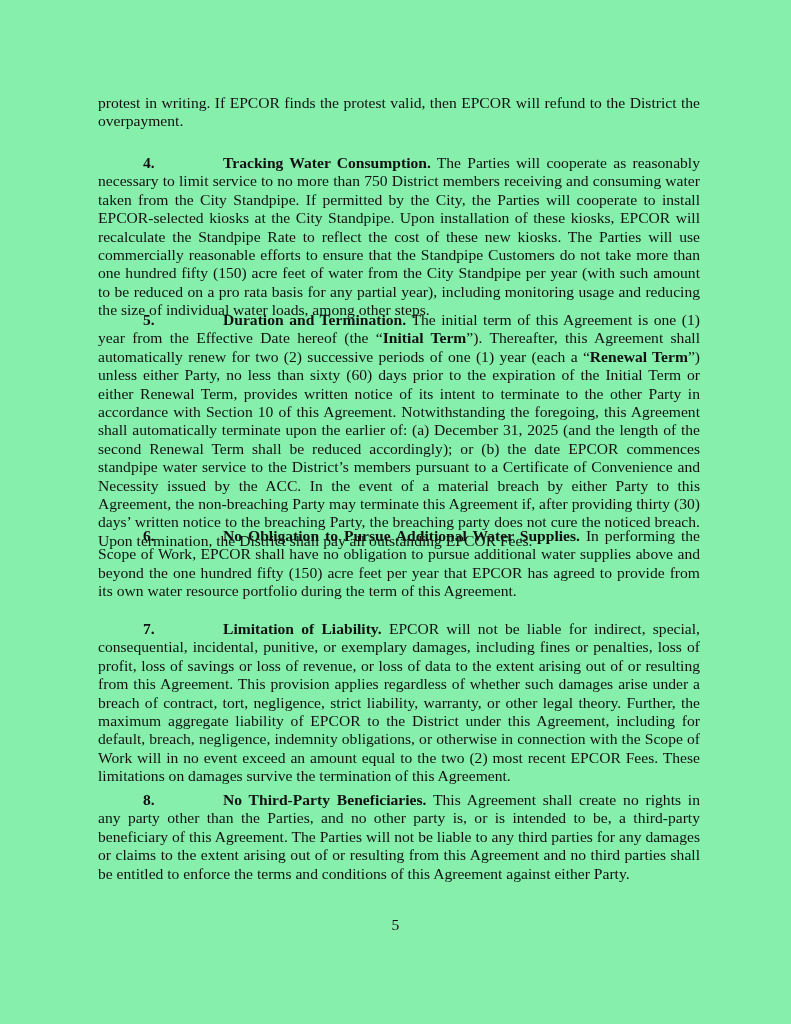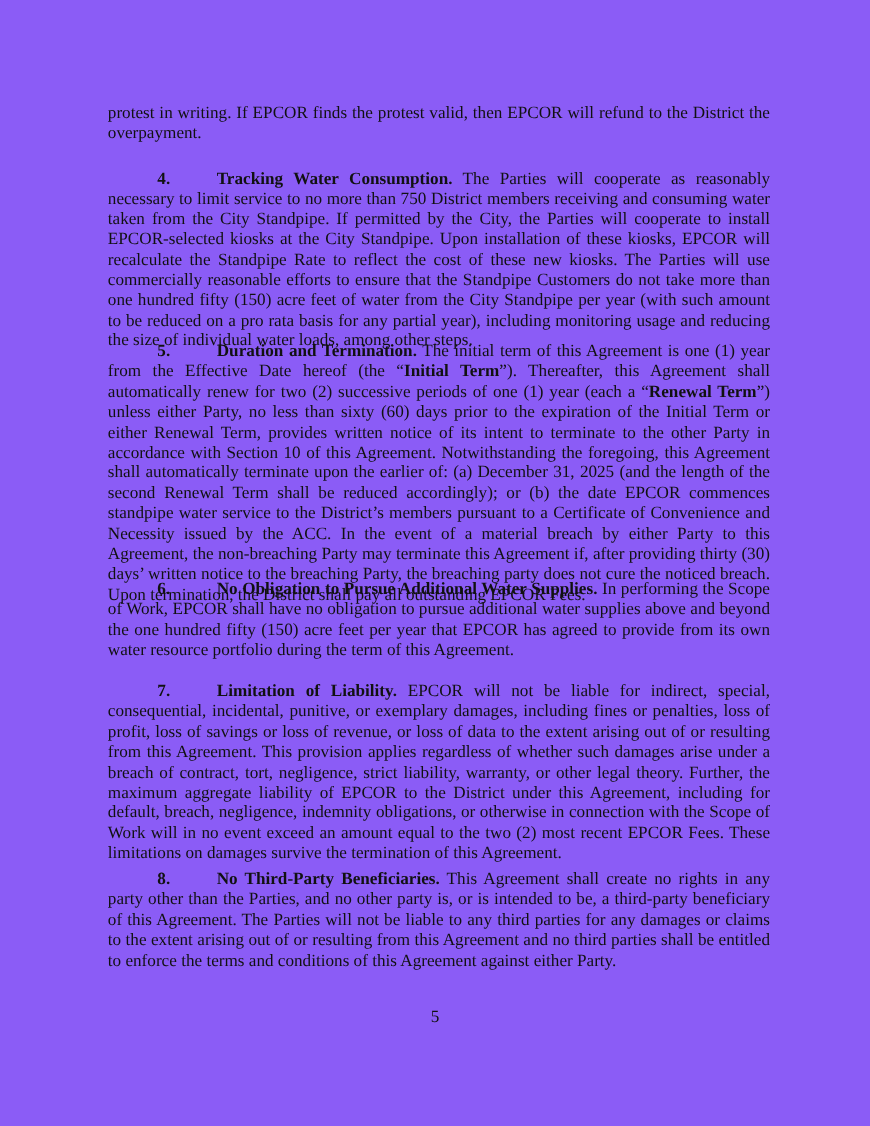--- a/index.html
+++ b/index.html
@@ -1,31 +1,31 @@
 <!DOCTYPE html>
 <html><head>
 <meta charset="utf-8">
 <style>
   html, body { margin: 0; padding: 0; background: #ffffff; }
   body { width: 791px; height: 1024px; position: relative; overflow: hidden; }
-  .page { position: absolute; left: 0; top: 0; width: 791px; height: 1024px; background: #8b5cf6; }
+  .page { position: absolute; left: 0; top: 0; width: 791px; height: 1024px; background: #86efac; }
   .para {
     position: absolute;
     left: 98px;
     width: 602px;
     font-family: "Liberation Serif", "DejaVu Serif", serif;
     font-size: 15.6px;
     line-height: 18.4px;
     color: #111;
     text-align: justify;
     margin: 0;
   }
   .para.indented { text-indent: 45px; }
   .num { font-weight: bold; display: inline-block; width: 54px; text-indent: 0; }
-  .heading { font-weight: bold; }
+  .heading { font-weight: bold; margin-left: 26px; }
   .b { font-weight: bold; font-family: Liberation Serif, serif; }
   .page-number {
     position: absolute;
     left: 0; width: 791px;
     top: 916px;
     text-align: center;
     font-family: "Liberation Serif", "DejaVu Serif", serif;
     font-size: 15.6px;
     color: #111;
   }

